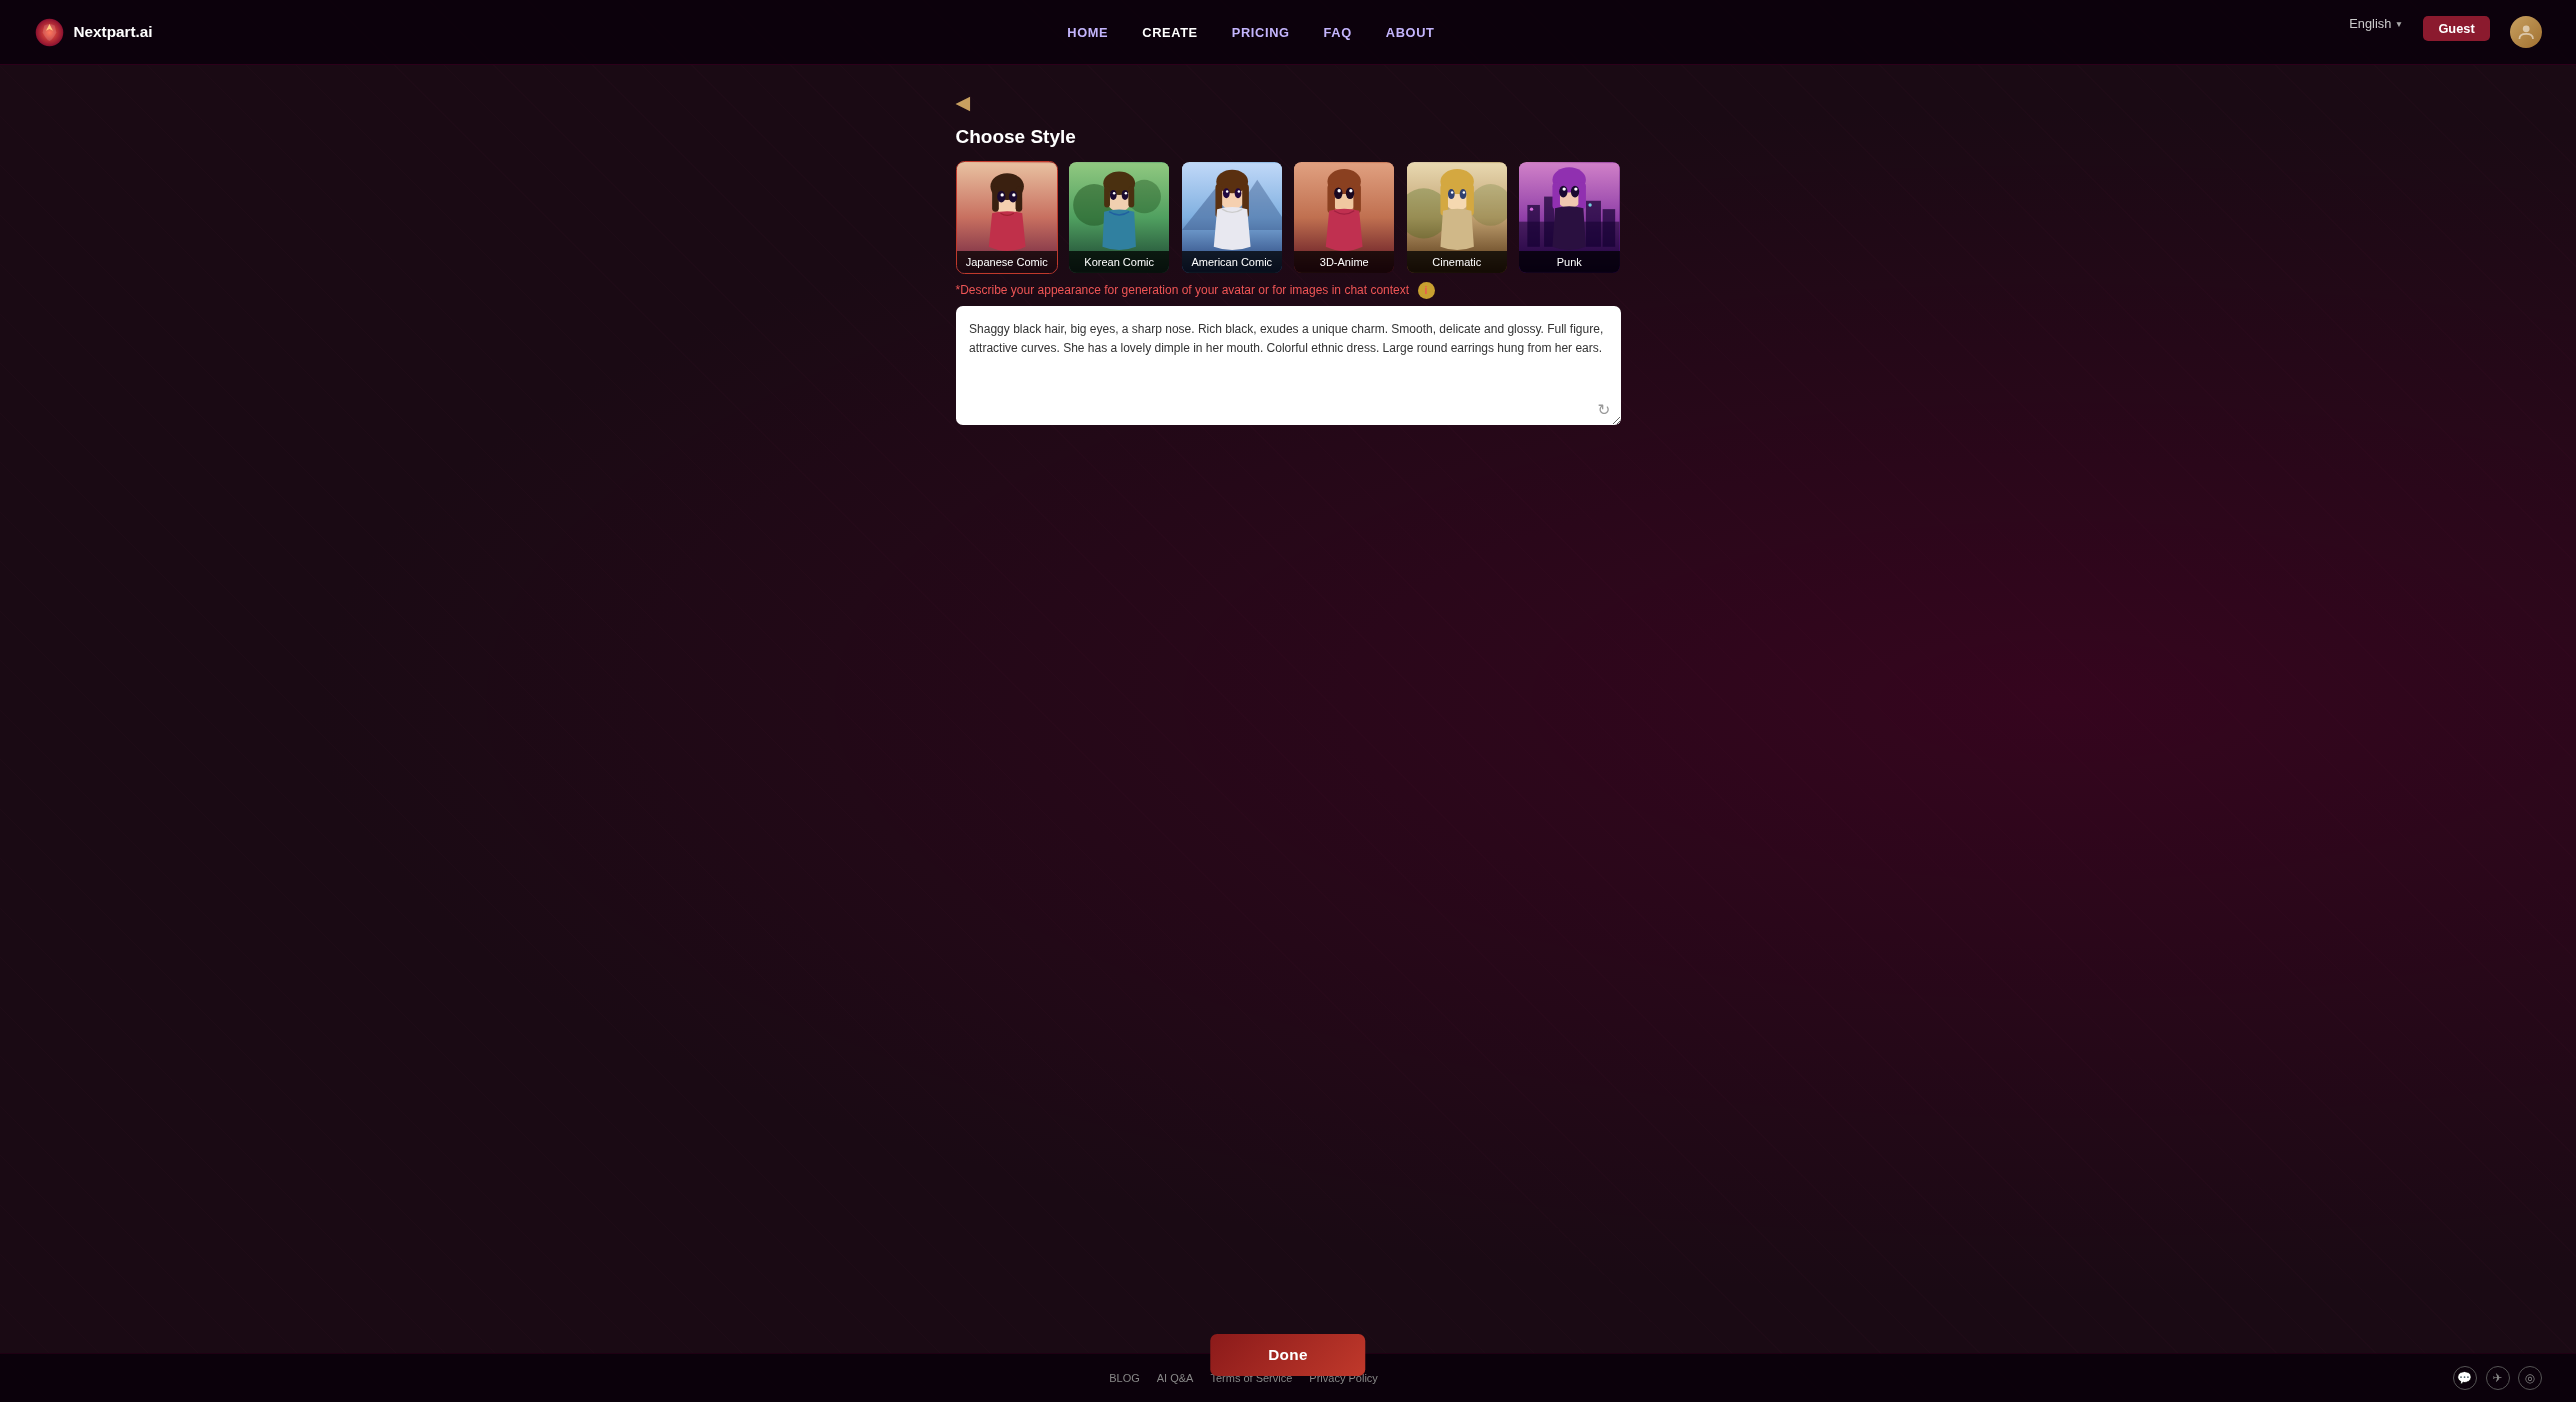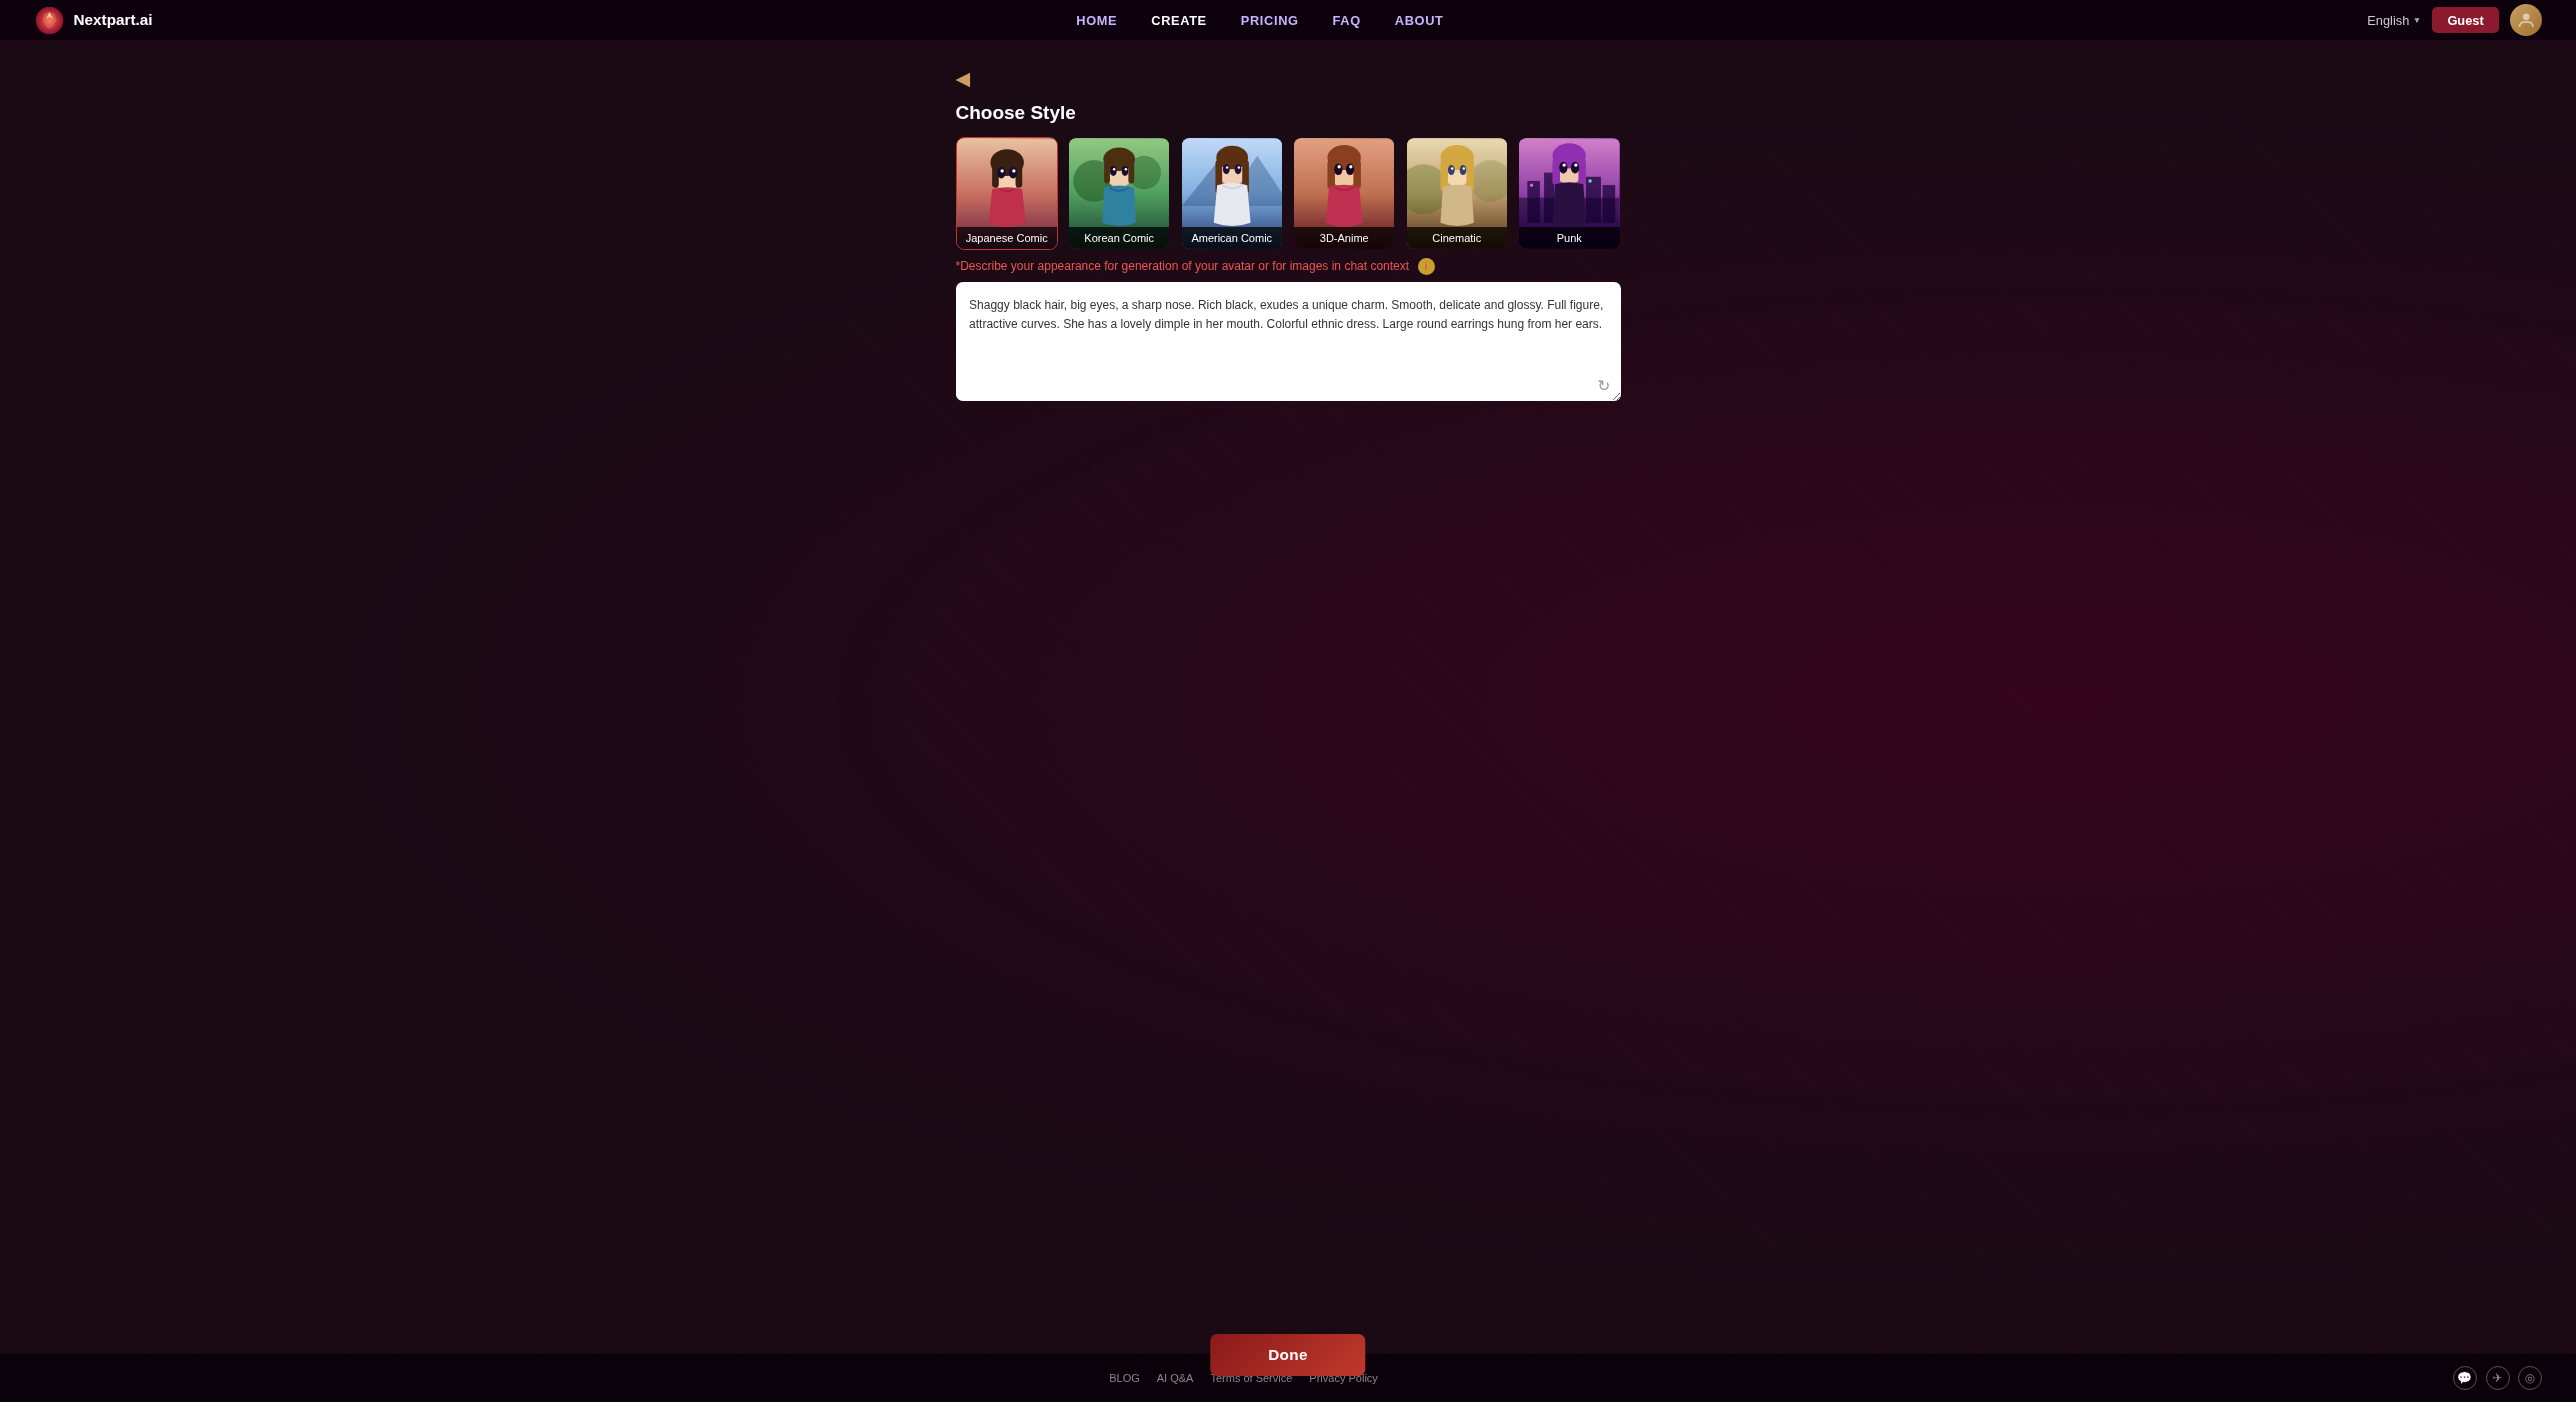--- a/index.html
+++ b/index.html
@@ -19,21 +19,21 @@
       font-family: 'Segoe UI', Arial, sans-serif;
       color: #fff;
     }
 
     
     header {
       display: flex;
       align-items: center;
       justify-content: space-between;
       padding: 0 34px;
-      height: 41px;
+      height: 65px;
       background: rgba(10,0,10,0.85);
       border-bottom: 0.9px solid rgba(120,0,60,0.3);
       position: sticky;
       top: 0;
       z-index: 100;
     }
 
     .header-left {
       display: flex;
       align-items: center;
@@ -60,22 +60,22 @@
       color: #c4b5fd;
       text-decoration: none;
       font-size: 12.8px;
       font-weight: 700;
       letter-spacing: 0.05em;
       cursor: pointer;
     }
 
     .header-right {
       display: flex;
-      align-items: center;
-      gap: 11px;
+      align-items: flex-start;
+      gap: 20px;
     }
 
     .lang-selector {
       display: flex;
       align-items: center;
       gap: 3.4px;
       color: #ccc;
       font-size: 12.8px;
       cursor: pointer;
     }

